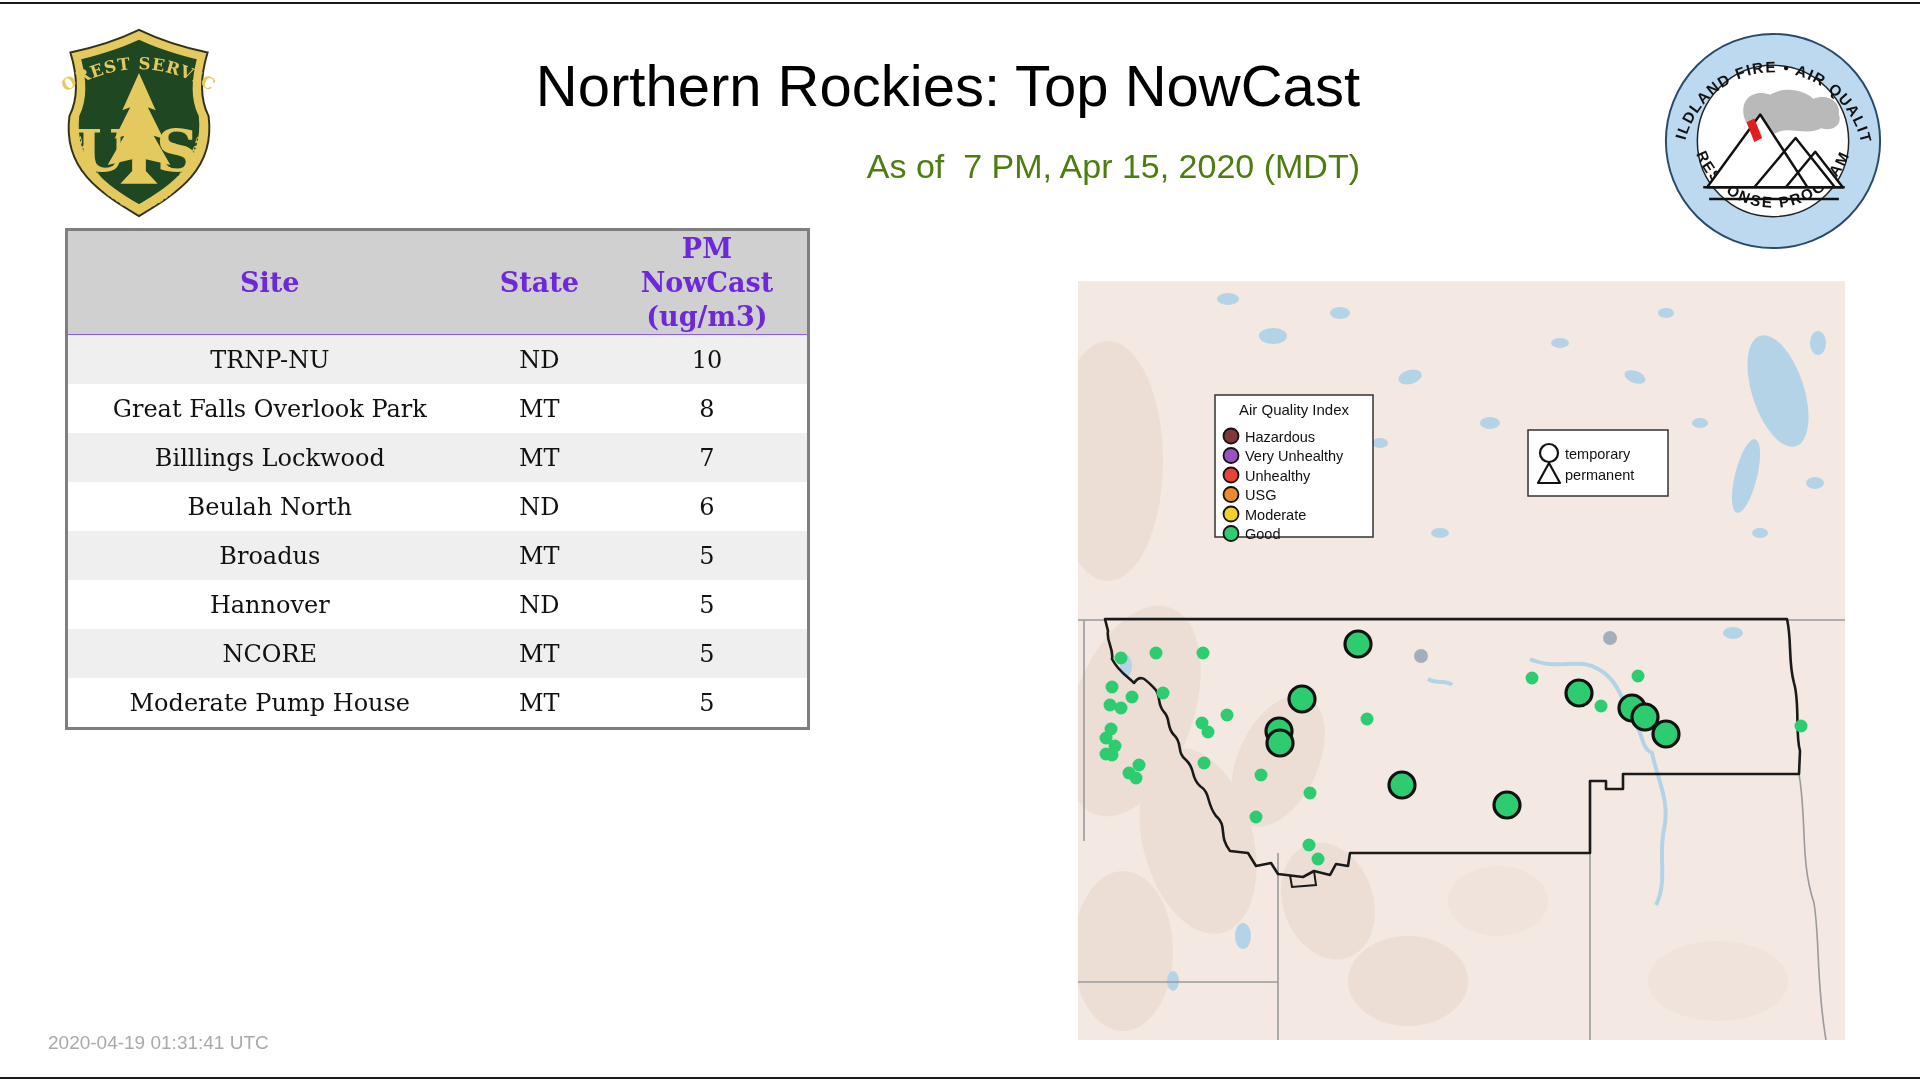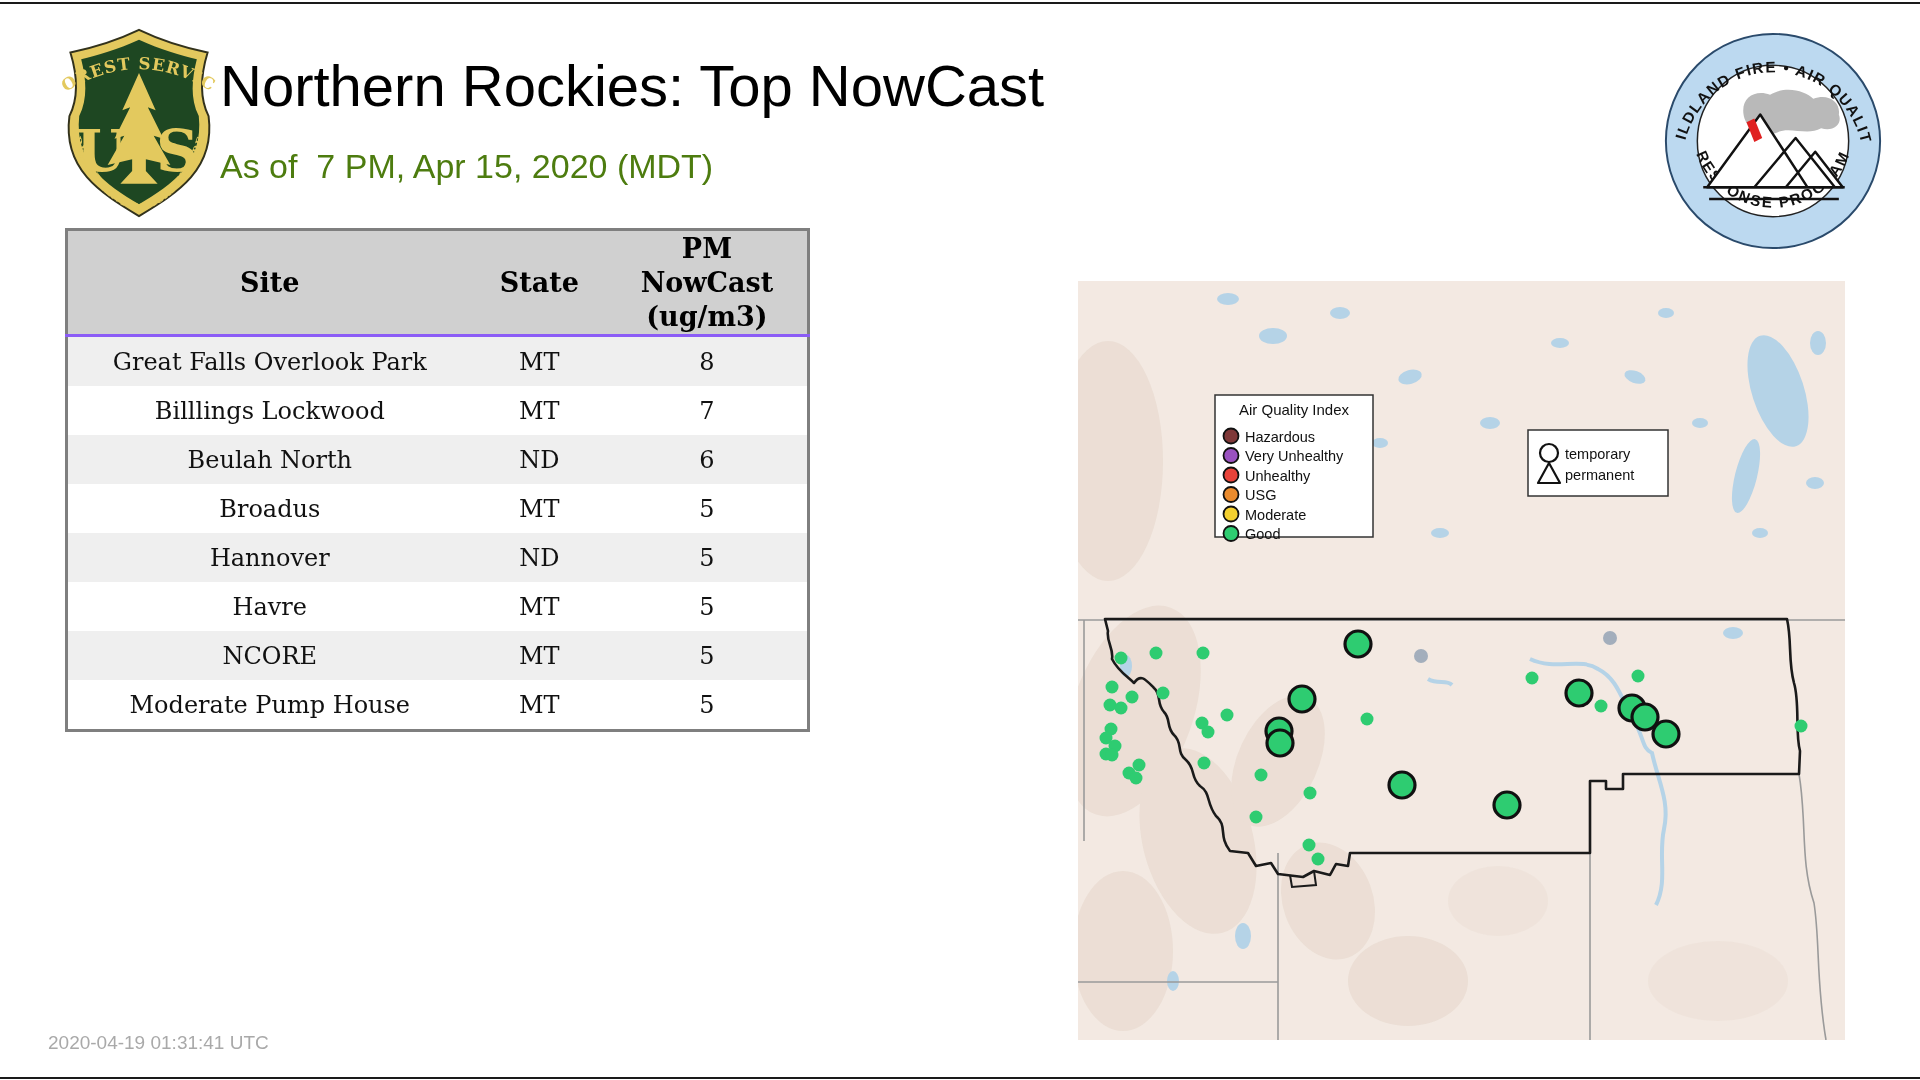--- a/index.html
+++ b/index.html
@@ -5,33 +5,33 @@
   html,body{margin:0;padding:0;}
   body{
     width:1920px;height:1080px;position:relative;background:#ffffff;
     font-family:"Liberation Sans", sans-serif;overflow:hidden;
   }
   .edge-line{position:absolute;left:0;width:1920px;height:2px;background:#1a1a1a;}
   #edge-top{top:2px;}
   #edge-bottom{top:1077px;}
 
   
-  .header-text{position:absolute;left:220px;top:0;width:1140px;text-align:left;}
+  .header-text{position:absolute;left:220px;top:0;width:1140px;text-align:right;}
   .page-title{margin-top:52px;font-size:58px;color:#000;letter-spacing:0px;}
   .page-subtitle{margin-top:28px;font-size:34px;color:#4d7c0f;white-space:pre;}
 
   .usfs-logo{position:absolute;left:55px;top:24px;}
   .wfaqrp-logo{position:absolute;left:1660px;top:28px;}
 
   
   .table-wrap{position:absolute;left:65px;top:228px;width:745px;}
   table{border-collapse:collapse;width:100%;font-family:"DejaVu Serif", serif;}
   thead th{
-    background:#d0d0d0;height:100px;font-size:27px;font-weight:bold;color:#000000;
-    border-bottom:3px solid #8b5cf6;vertical-align:middle;text-align:center;line-height:1.25;
+    background:#d0d0d0;height:100px;font-size:27px;font-weight:bold;color:#6d28d9;
+    border-bottom:1px solid #8b5cf6;vertical-align:middle;text-align:center;line-height:1.25;
   }
   th.col-site{width:410px;}
   th.col-state{width:135px;}
   th.col-value{width:200px;}
   th .wrapbox{display:inline-block;max-width:150px;}
   tbody td{height:47px;font-size:24px;color:#111;text-align:center;vertical-align:middle;}
   tbody tr:nth-child(odd) td{background:#efefef;}
   tbody tr:nth-child(even) td{background:#ffffff;}
   .outer-border{border:3px solid #7f7f7f;}
 
@@ -95,20 +95,25 @@
   <table class="outer-border">
     <thead>
       <tr>
         <th class="col-site">Site</th>
         <th class="col-state">State</th>
         <th class="col-value"><span class="wrapbox">PM NowCast (ug/m3)</span></th>
       </tr>
     </thead>
     <tbody id="table-body">
         <tr>
+          <td>TRNP-NU</td>
+          <td>ND</td>
+          <td>10</td>
+        </tr>
+        <tr>
           <td>Great Falls Overlook Park</td>
           <td>MT</td>
           <td>8</td>
         </tr>
         <tr>
           <td>Billlings Lockwood</td>
           <td>MT</td>
           <td>7</td>
         </tr>
         <tr>
@@ -117,25 +122,20 @@
           <td>6</td>
         </tr>
         <tr>
           <td>Broadus</td>
           <td>MT</td>
           <td>5</td>
         </tr>
         <tr>
           <td>Hannover</td>
           <td>ND</td>
-          <td>5</td>
-        </tr>
-        <tr>
-          <td>Havre</td>
-          <td>MT</td>
           <td>5</td>
         </tr>
         <tr>
           <td>NCORE</td>
           <td>MT</td>
           <td>5</td>
         </tr>
         <tr>
           <td>Moderate Pump House</td>
           <td>MT</td>

